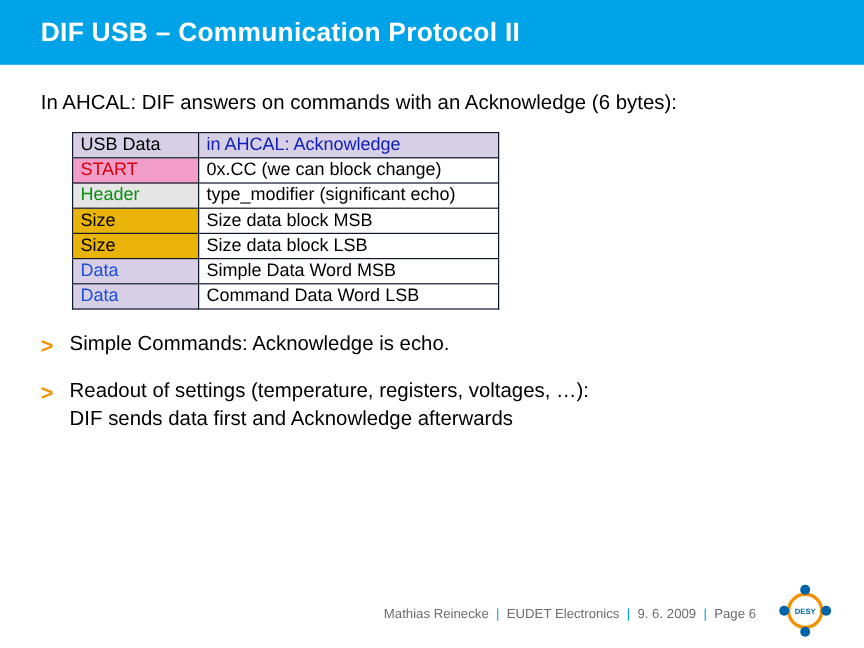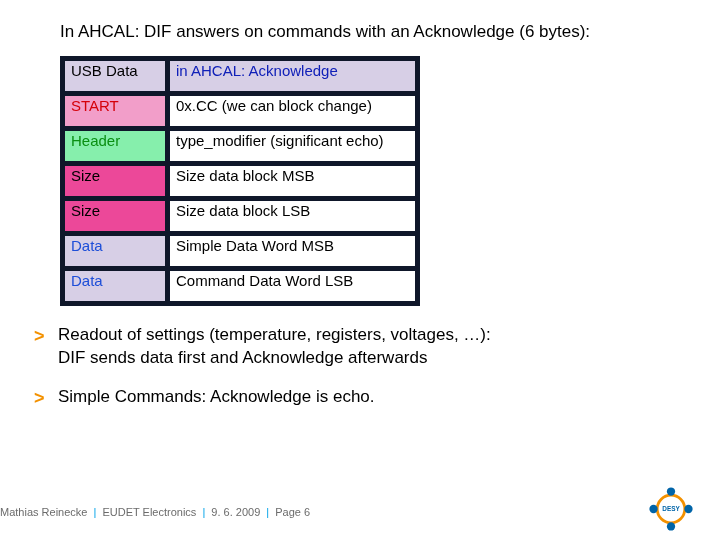--- a/index.html
+++ b/index.html
@@ -10,39 +10,38 @@
     color: #fff;
     font-size: 22px;
     font-weight: bold;
     padding: 14px 0 14px 34px;
     letter-spacing: 0.2px;
   }
   .lead {
     font-size: 17px;
     padding: 22px 30px 14px 34px;
     color: #000;
-    margin-left: 26px;
   }
   table {
     border-collapse: collapse;
     margin-left: 60px;
     font-size: 15px;
   }
   table td {
-    border: 5px solid #0f172a;
-    padding: 1px 6px 12px 6px;
+    border: 1px solid #0f172a;
+    padding: 1px 6px 2px 6px;
     white-space: nowrap;
   }
   .col-left { width: 105px; }
   .col-right { width: 250px; margin-left: 15px; }
   .row-head td { background: #d7cfe6; color: #000; font-weight: normal; }
   .row-head .col-right { color: #1020b8; }
   .row-start .col-left { background: #f29ec9; color: #d5000a; margin-left: 32px; }
-  .row-header .col-left { background: #86efac; color: #0a8f12; }
-  .row-size .col-left { background: #ec4899; color: #000; margin-left: 19px; }
+  .row-header .col-left { background: #e5e5e5; color: #0a8f12; }
+  .row-size .col-left { background: #eab308; color: #000; margin-left: 19px; }
   .row-data .col-left { background: #d7cfe6; color: #1d4ed8; }
   ul.bullets {
     list-style: none;
     padding: 18px 50px 0 34px;
   }
   ul.bullets li {
     position: relative;
     padding-left: 24px;
     font-size: 17px;
     line-height: 1.35;
@@ -58,36 +57,37 @@
     font-weight: bold;
     font-size: 18px;
   }
   .footer {
     position: absolute;
     bottom: 22px;
     left: 0;
     right: 0;
     font-size: 11px;
     color: #6b6b6b;
-    text-align: left;
+    text-align: right;
     padding-right: 90px;
   }
   .footer .sep { color: #00a2e8; padding: 0 3px; }
   .logo {
     position: absolute;
     right: 26px;
     bottom: 8px;
     width: 46px;
     height: 46px;
   }
 </style>
 </head>
 <body>
 <div class="slide">
 
+<div class="title-bar">DIF USB – Communication Protocol II</div>
 
 <div class="lead">In AHCAL: DIF answers on commands with an Acknowledge (6 bytes):</div>
 
 <table>
   <tbody>
         <tr class="row-head">
     <td class="col-left">USB Data</td>
     <td class="col-right">in AHCAL: Acknowledge</td>
   </tr>
   <tr class="row-start">
@@ -111,22 +111,22 @@
     <td class="col-right">Simple Data Word MSB</td>
   </tr>
   <tr class="row-data">
     <td class="col-left">Data</td>
     <td class="col-right">Command Data Word LSB</td>
   </tr>
 </tbody>
     </table>
 
 <ul class="bullets">
+  <li>Simple Commands: Acknowledge is echo.</li>
   <li>Readout of settings (temperature, registers, voltages, …):<br>DIF sends data first and Acknowledge afterwards</li>
-  <li>Simple Commands: Acknowledge is echo.</li>
 </ul>
 
 <div class="footer">
   <span>Mathias Reinecke</span>
   <span class="sep">|</span>
   <span>EUDET Electronics</span>
   <span class="sep">|</span>
   <span>9. 6. 2009</span>
   <span class="sep">|</span>
   <span>Page 6</span>

